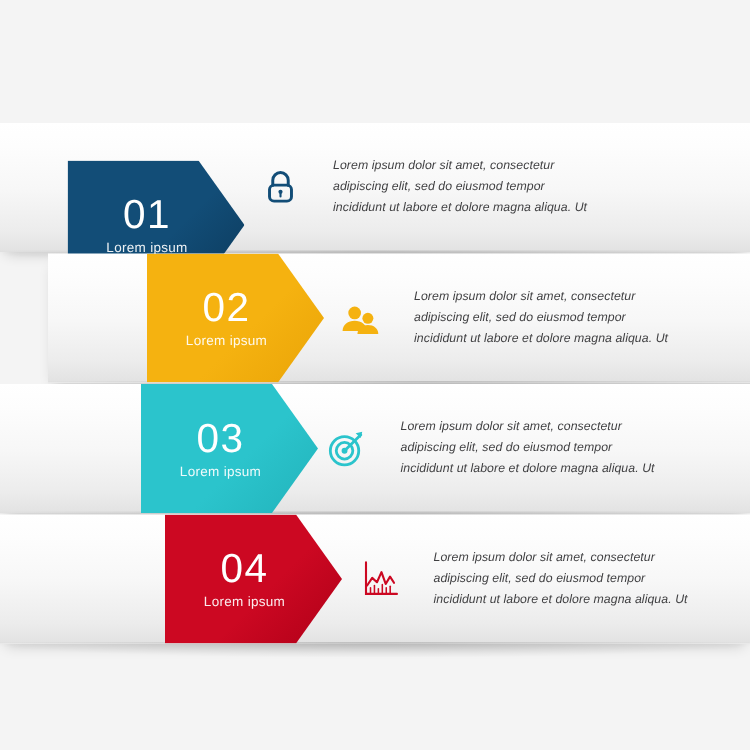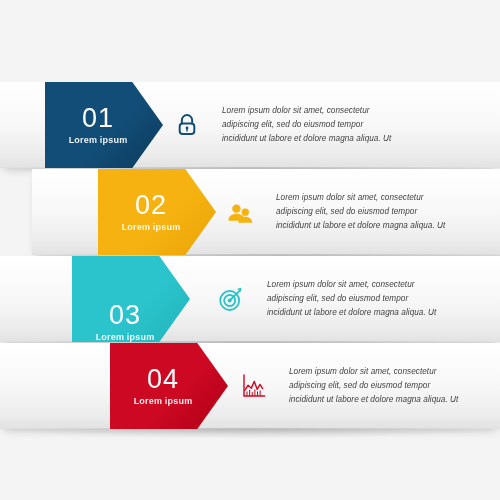--- a/index.html
+++ b/index.html
@@ -61,21 +61,21 @@
   .tag .num{
     font-size:27px;
     font-weight:400;
     letter-spacing:1px;
     line-height:1;
     margin-left:-12px;
     margin-bottom:4px;
   }
   .tag .sub{
     font-size:9px;
-    font-weight:700;
+    font-weight:400;
     letter-spacing:.2px;
     line-height:1;
     margin-left:-12px;
     opacity:.92;
   }
   .icon{
     position:absolute;
     top:50%;
     transform:translateY(-50%);
     width:30px;height:30px;
@@ -89,21 +89,21 @@
     font-size:8.2px;
     line-height:1.72;
     color:#3f3f41;
     white-space:pre-line;
     letter-spacing:.05px;
     font-style:italic;
   }
   
   .r1 .tag{left:45px;}
   .r2 .tag{left:66px;}
-  .r3 .tag{left:72px;justify-content:flex-end;}
+  .r3 .tag{left:94px;}
   .r4 .tag{left:110px;}
   .r1 .icon{left:172px;}
   .r2 .icon{left:193px;}
   .r3 .icon{left:216px;}
   .r4 .icon{left:238px;}
   .r1 .desc{left:222px;}
   .r2 .desc{left:244px;}
   .r3 .desc{left:267px;}
   .r4 .desc{left:289px;}
   
@@ -113,21 +113,21 @@
   .r4{top:343px;}
   
 </style>
 </head>
 <body style="background: rgb(244, 244, 244);">
 
 <div id="infographic">
 
   <div class="row r1">
     <div class="banner"></div>
-    <div class="tag" style="background: linear-gradient(135deg, rgb(18, 77, 119) 0%, rgb(18, 77, 119) 58%, rgb(12, 58, 92) 100%);">
+    <div class="tag" style="background: linear-gradient(135deg, rgb(18, 77, 119) 0%, rgb(18, 77, 119) 58%, rgb(12, 58, 92) 100%); margin-top: 25px;">
       <div class="num">01</div>
       <div class="sub">Lorem ipsum</div>
     </div>
     <div class="icon">
       <svg viewBox="0 0 32 32" fill="none">
         <path d="M10.5 14.5v-3.6a5.5 5.5 0 0 1 11 0v3.6" stroke="#124d77" stroke-width="2.1" stroke-linecap="round"></path>
         <rect x="8.2" y="14.3" width="15.6" height="11.4" rx="3.2" stroke="#124d77" stroke-width="2.1"></rect>
         <circle cx="16" cy="19.1" r="1.5" fill="#124d77"></circle>
         <path d="M16 20.2v2.2" stroke="#124d77" stroke-width="1.5" stroke-linecap="round"></path>
       </svg>

